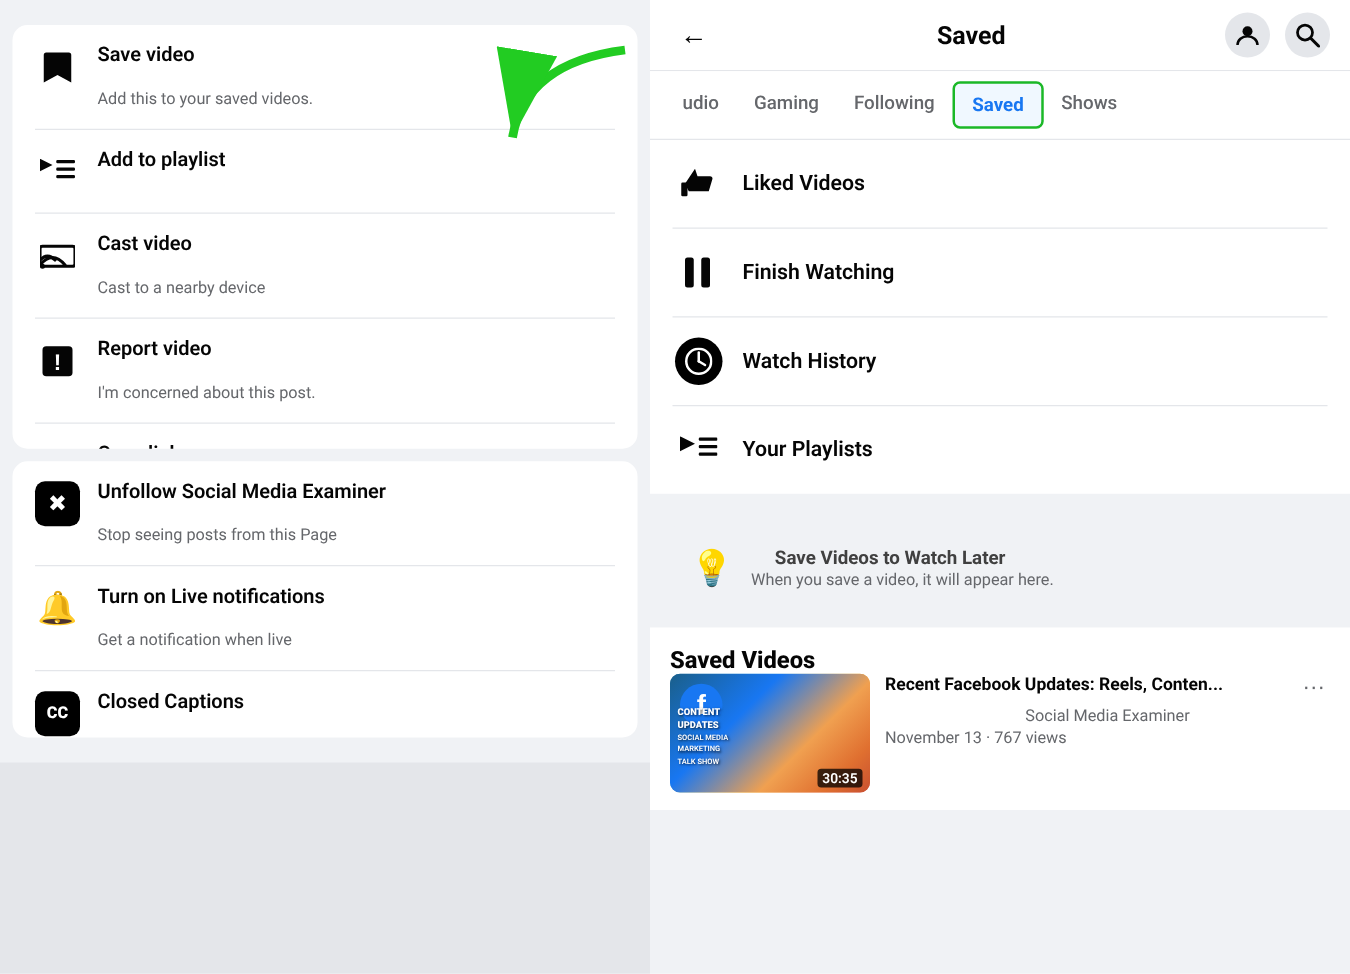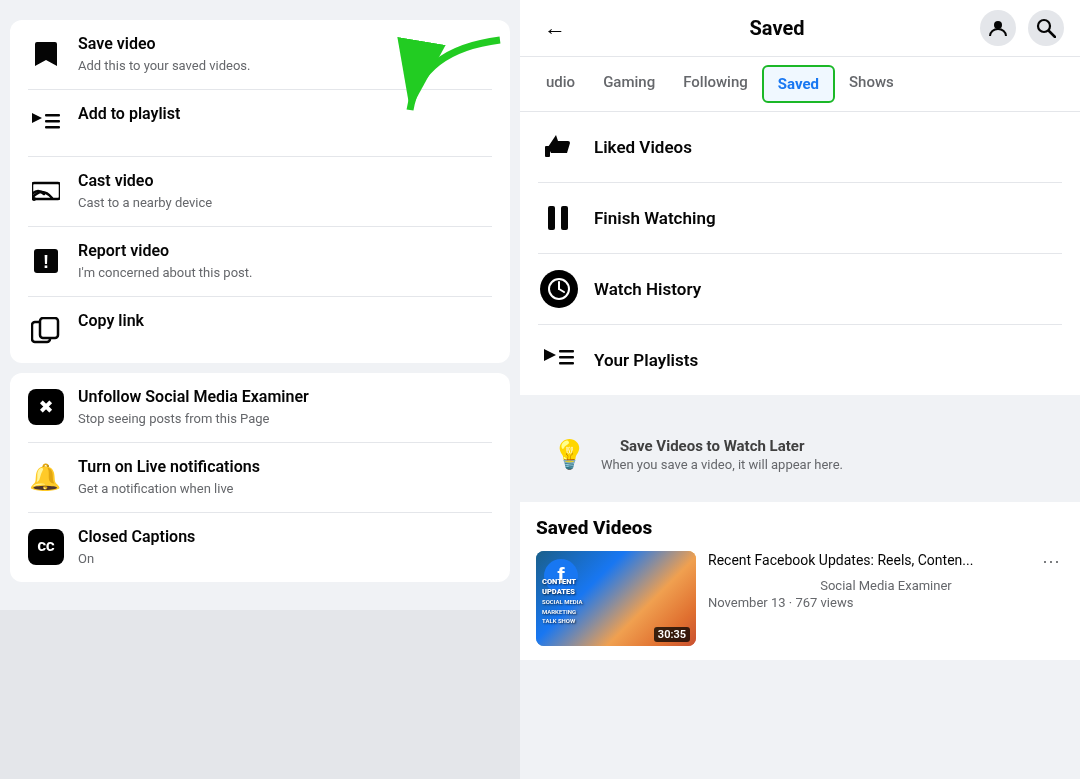--- a/index.html
+++ b/index.html
@@ -65,21 +65,21 @@
       font-size: 16px;
       font-weight: 600;
       color: #050505;
       line-height: 1.3;
     }
 
     .menu-item-subtitle {
       font-size: 13px;
       color: #65676b;
       line-height: 1.4;
-      margin-top: 2px;
+      margin-top: 16px;
     }
 
     .divider {
       height: 1px;
       background: #e4e6ea;
       margin: 0 18px;
     }
 
     
     .arrow-container {
@@ -247,21 +247,20 @@
 
     .saved-videos-section {
       background: #fff;
       padding: 14px 16px 0;
     }
 
     .saved-videos-title {
       font-size: 19px;
       font-weight: 800;
       color: #050505;
-      margin-bottom: 12px;
     }
 
     .video-card {
       display: flex;
       gap: 12px;
       align-items: flex-start;
       padding-bottom: 14px;
     }
 
     .video-thumb {
@@ -296,21 +295,21 @@
     }
 
     .video-title-row {
       display: flex;
       justify-content: space-between;
       align-items: flex-start;
     }
 
     .video-title {
       font-size: 14px;
-      font-weight: 400;
+      font-weight: 700;
       color: #050505;
       line-height: 1.3;
       flex: 1;
       margin-right: 6px;
     }
 
     .video-more-btn {
       font-size: 18px;
       color: #65676b;
       cursor: pointer;

